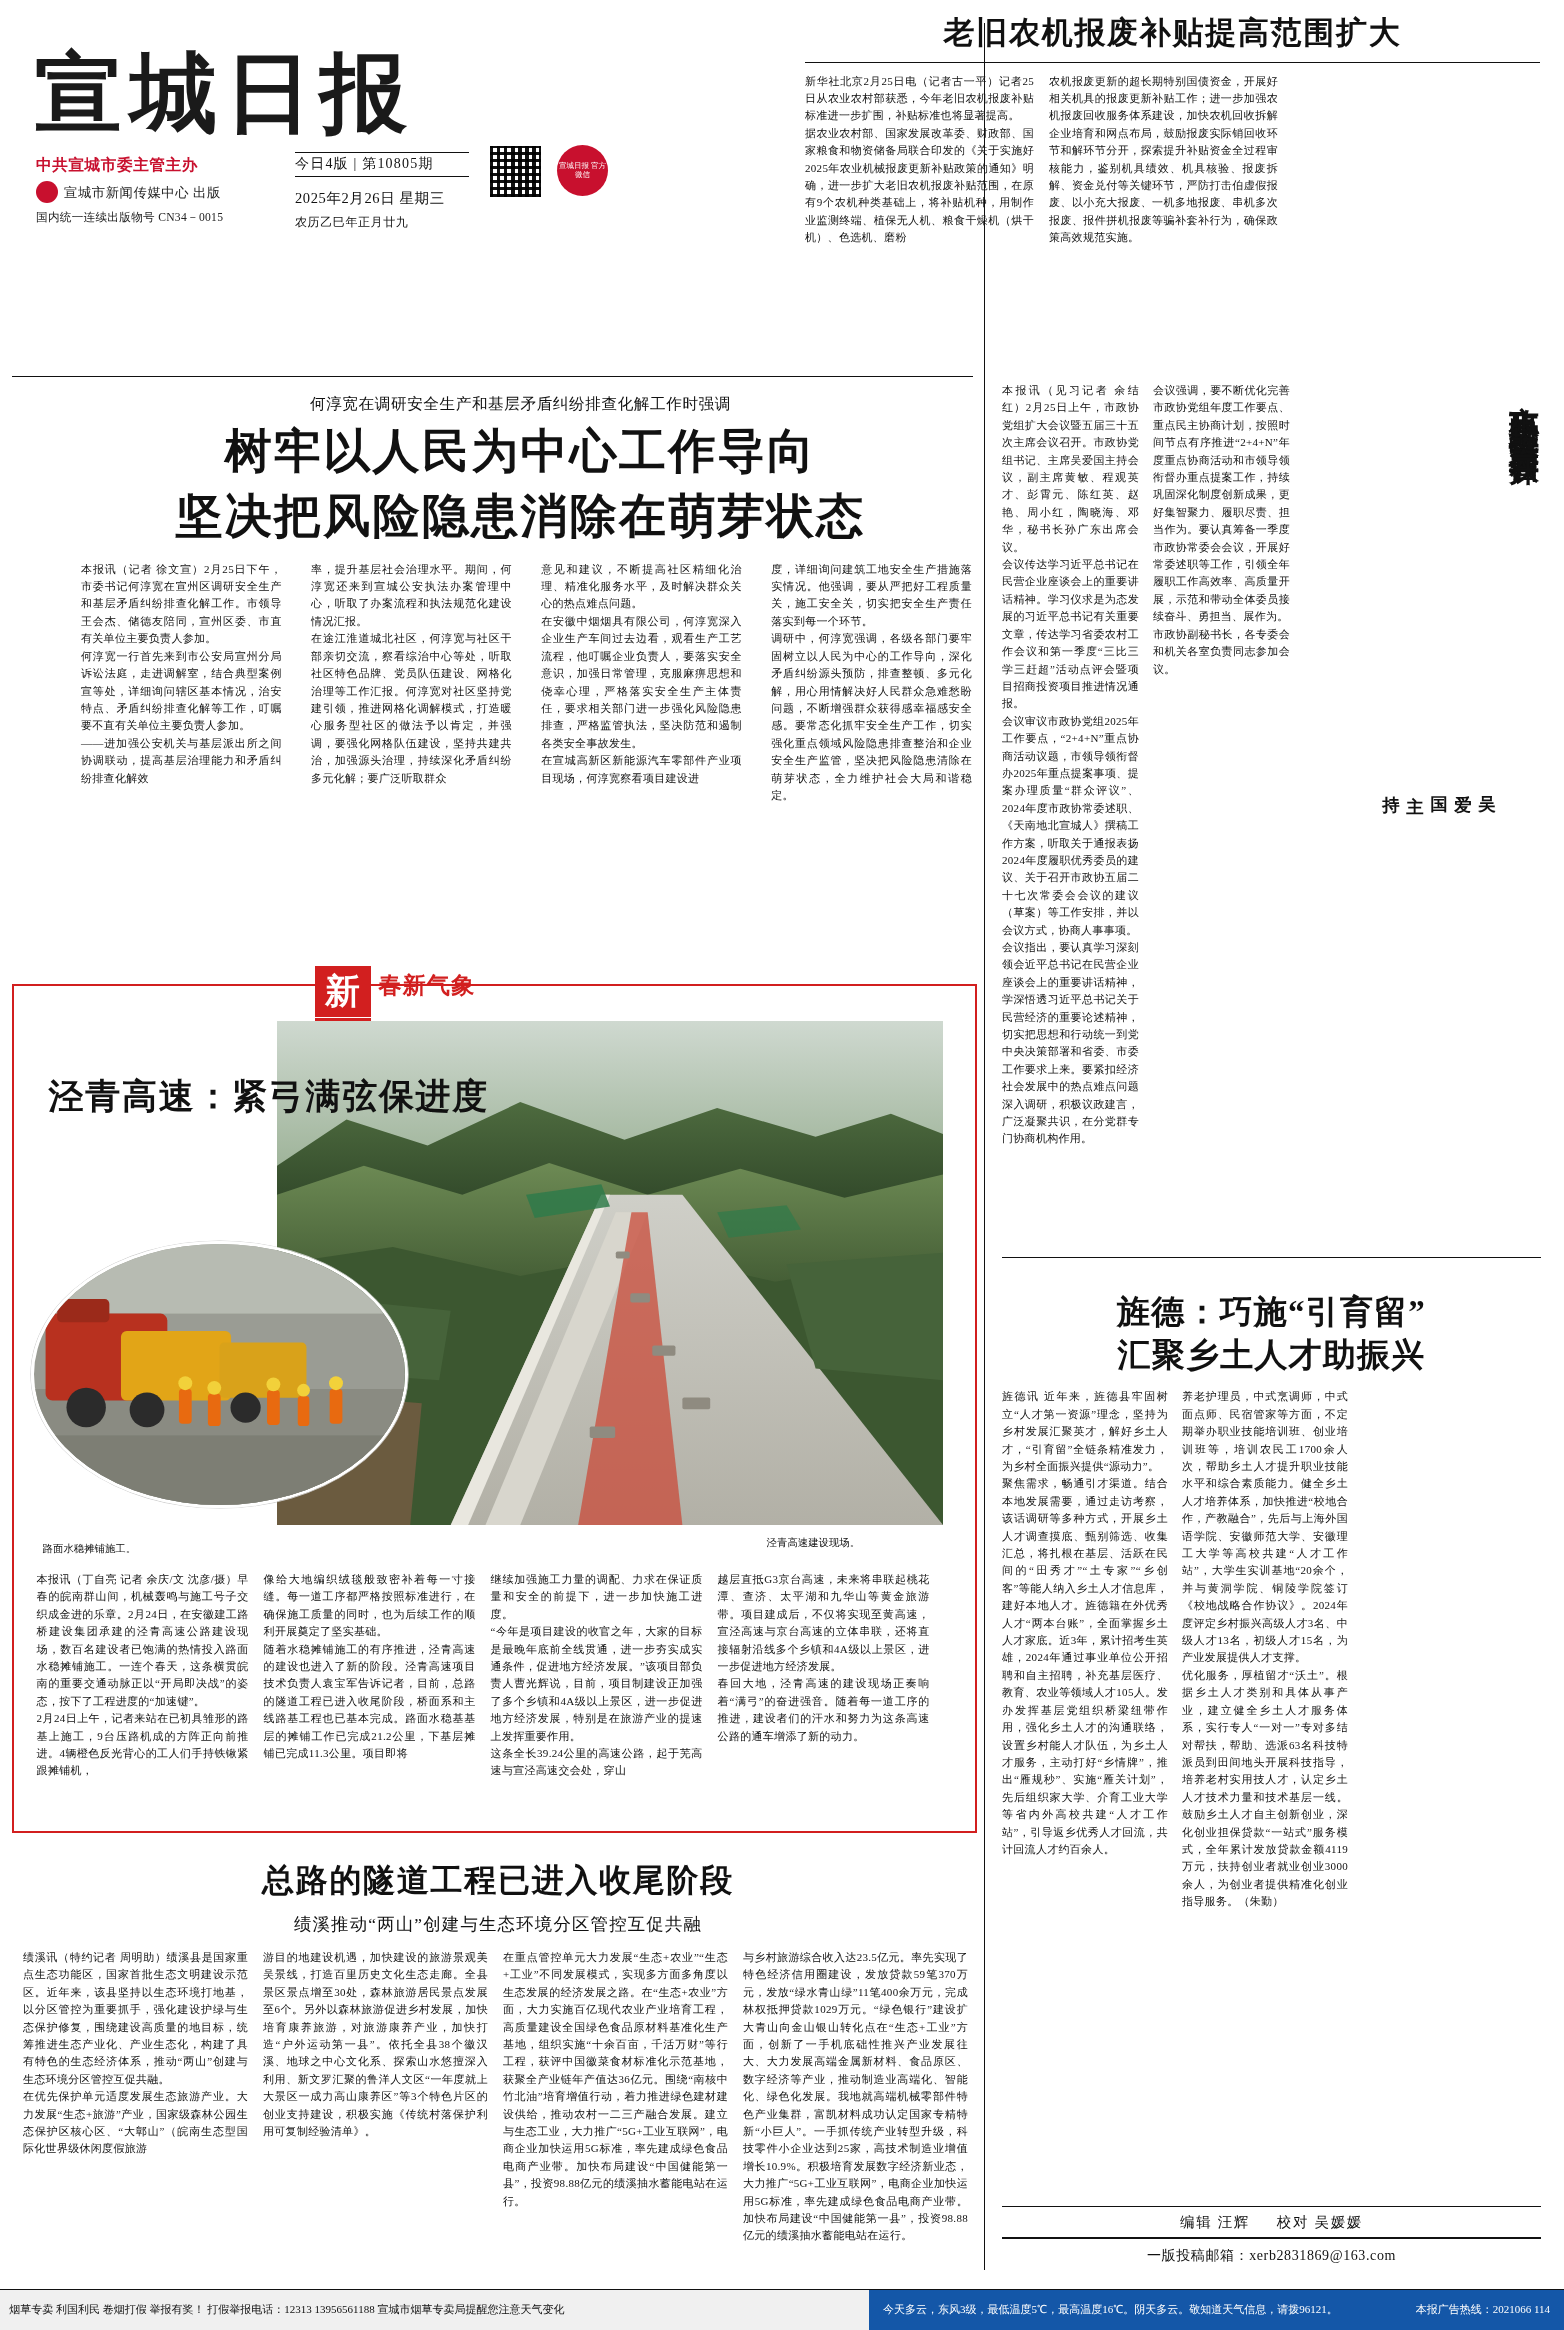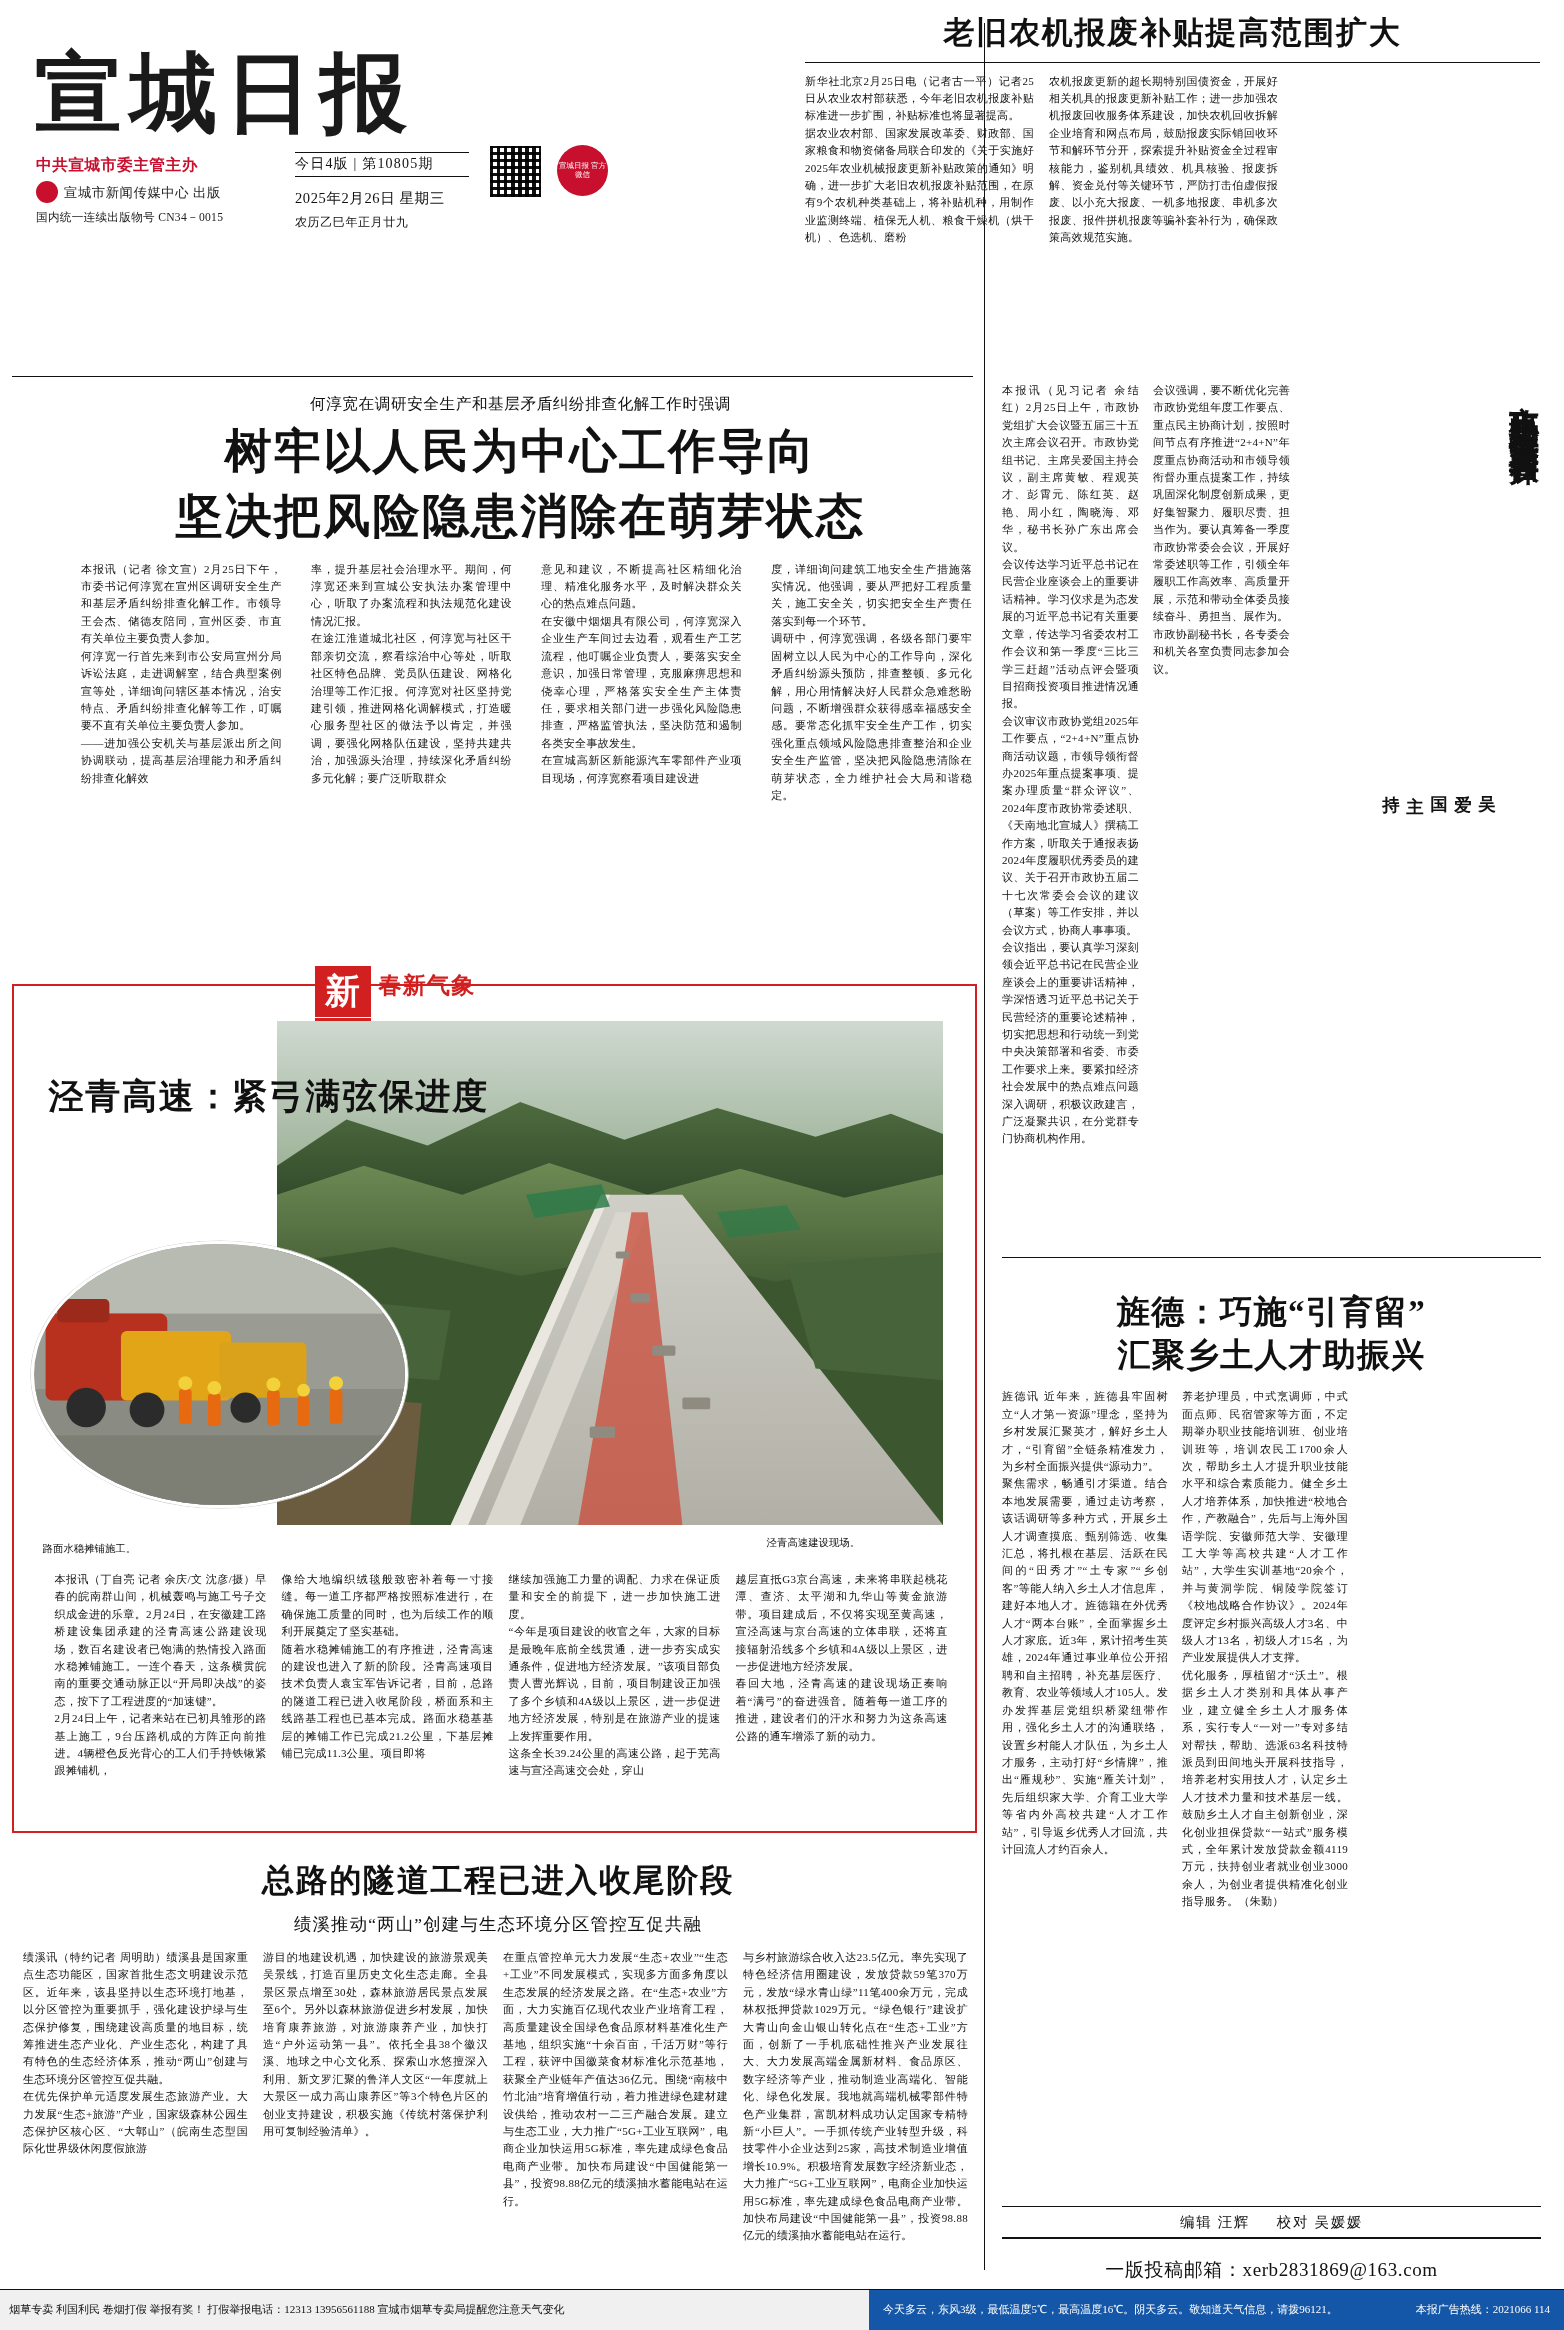--- a/index.html
+++ b/index.html
@@ -53,41 +53,41 @@
   .rc-cols .c{width:137px;}
 
   
   #feature{left:11.6px;top:984px;width:961px;height:845px;border:2.3px solid #d21f1f;background:#fff;}
   .feat-banner{position:absolute;left:301px;top:-19.7px;width:278px;height:53px;}
   .bx{position:absolute;background:#d21f1f;color:#fff;font-weight:bold;font-size:27px;display:flex;align-items:center;justify-content:center;}
   .feat-h{position:absolute;left:35px;top:87px;font-size:35px;font-weight:bold;letter-spacing:1.7px;color:#111;}
   .photo-main{position:absolute;left:263px;top:35px;width:666px;height:504px;overflow:hidden;}
   .photo-oval{position:absolute;left:17.4px;top:255px;width:371px;height:261px;border-radius:50%;overflow:hidden;border:3.5px solid #fff;box-shadow:0 0 0 0.6px #ccc;}
   .cap{position:absolute;font-size:10.4px;}
-  .feat-cols{position:absolute;left:41px;top:585px;width:915px;display:flex;gap:15px;}
+  .feat-cols{position:absolute;left:23px;top:585px;width:915px;display:flex;gap:15px;}
   .feat-cols .c{width:212px;}
 
   
   #bottomleft{left:23px;top:1859px;width:950px;}
   .bl-h1{font-size:32px;font-weight:bold;text-align:center;letter-spacing:1.7px;}
   .bl-h2{font-size:17.4px;text-align:center;margin-top:9.3px;letter-spacing:1.2px;}
   .bl-cols{display:flex;gap:15px;margin-top:12.7px;}
   .bl-cols .c{width:225px;}
 
   
   #rmid{left:1002px;top:1291px;width:539px;}
   .rm-h1{font-size:33px;font-weight:bold;text-align:center;letter-spacing:1.2px;line-height:1.3;}
   .rm-cols{display:flex;gap:14px;margin-top:11.6px;}
   .rm-cols .c{width:166px;}
 
   
   #credits{left:1002px;top:2201px;width:539px;text-align:center;}
   #credits .line{height:1.2px;background:#111;margin:4.6px 0;}
   .credit-row{font-size:14.5px;letter-spacing:1.7px;margin:5.8px 0;}
-  .mail{font-size:19px;letter-spacing:0.6px;margin-top:18px;}
+  .mail{font-size:14px;letter-spacing:0.6px;margin-top:8px;}
 
   
   #footer{left:0;top:2289px;width:1564px;height:42px;background:#f0f0f0;border-top:1.2px solid #111;}
   .f-left{position:absolute;left:9.3px;top:11.6px;font-size:11px;}
   .f-blue{position:absolute;left:869px;top:0;width:695px;height:42px;background:#1457a8;color:#fff;}
   .f-blue span{position:absolute;top:11.6px;font-size:11px;}
 
   .vline{position:absolute;width:1.2px;background:#111;}
   .hline{position:absolute;height:1.2px;background:#111;}
 </style>

